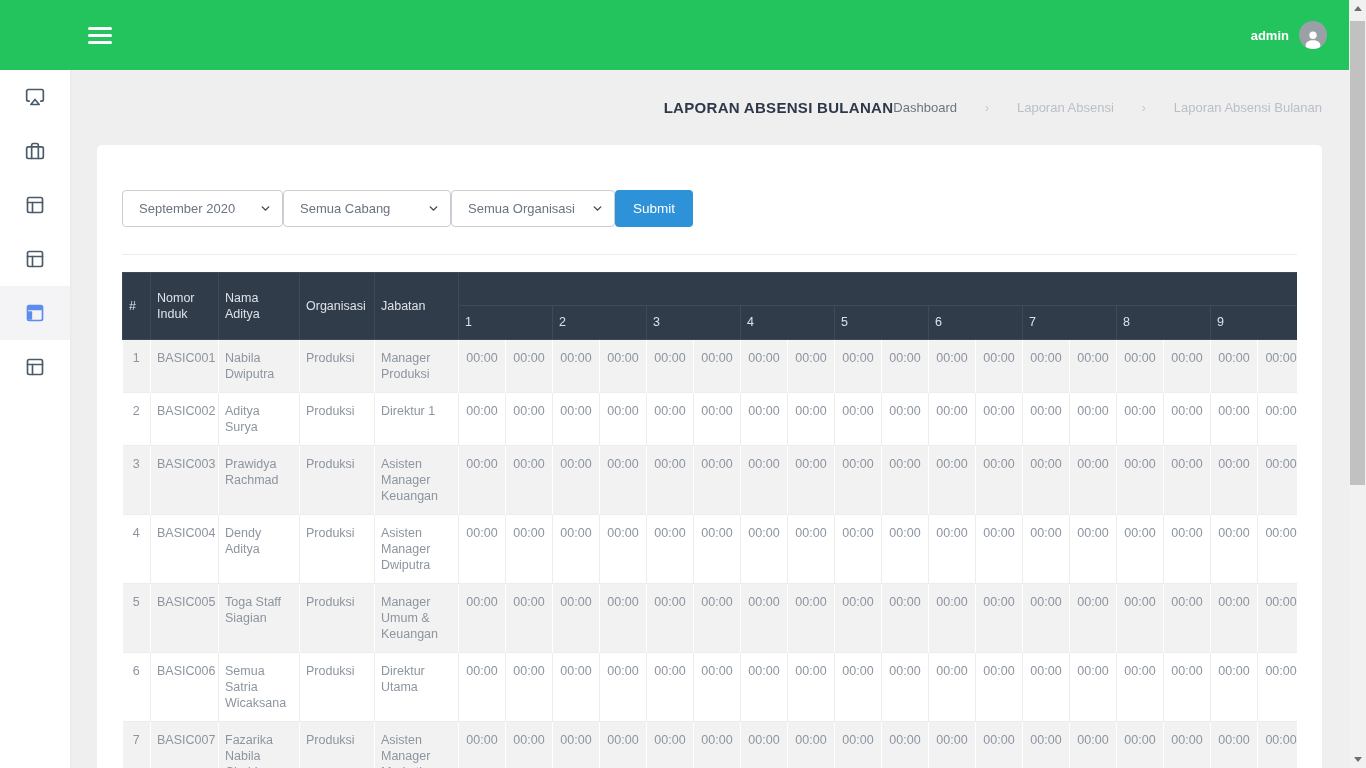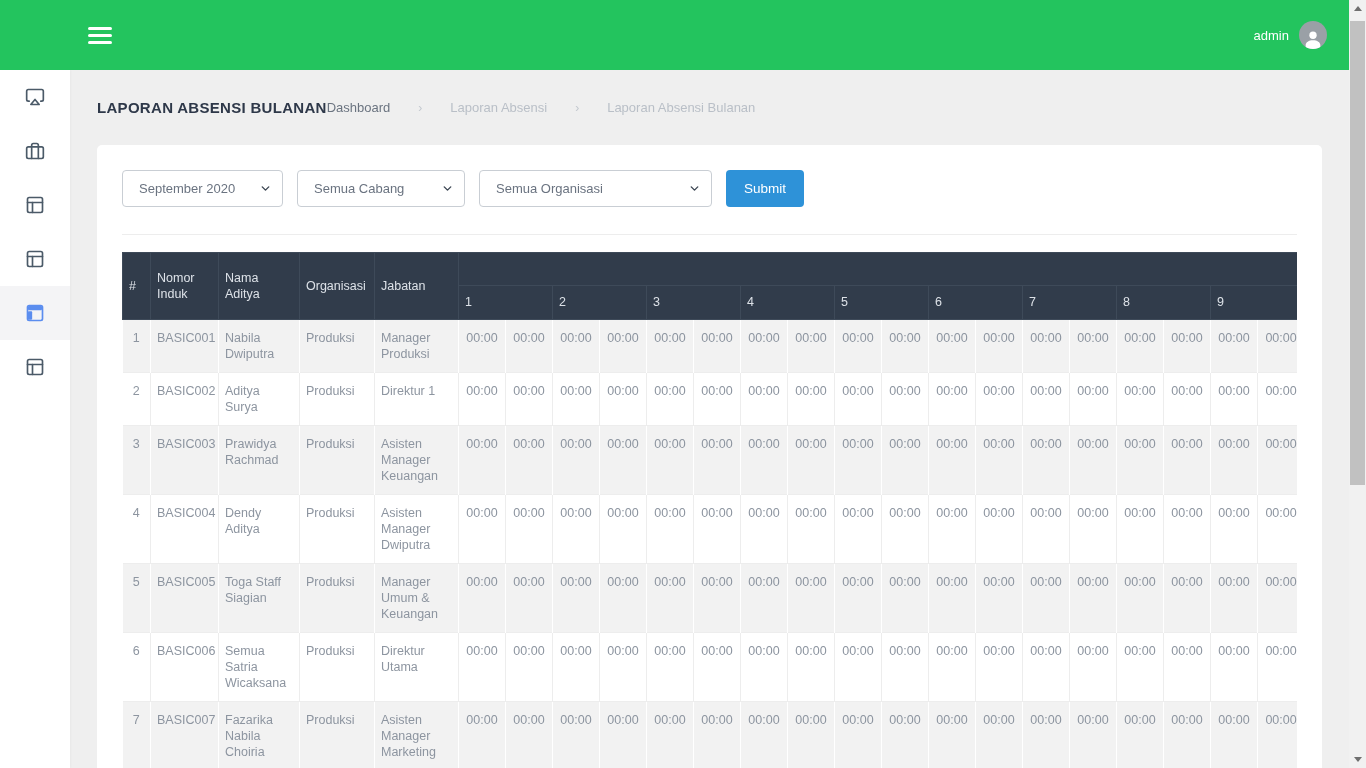--- a/index.html
+++ b/index.html
@@ -9,20 +9,21 @@
     font-family: "Liberation Sans", sans-serif;
     background: #efefef;
   }
 
   
   .topbar {
     position: fixed; top: 0; left: 0; right: 17px; height: 70px;
     background: #23c45e;
     display: flex; align-items: center;
     z-index: 10;
+    font-weight: bold;
   }
   .hamburger { margin-left: 88px; cursor: pointer; }
   .hamburger span {
     display: block; width: 24px; height: 3px; background: #fff;
     border-radius: 2px; margin: 4px 0;
   }
   .topbar-right {
     margin-left: auto; margin-right: 22px;
     display: flex; align-items: center; gap: 10px;
     color: #fff; font-size: 13px; cursor: pointer;
@@ -47,55 +48,55 @@
   .side-item.active { background: #f4f4f6; color: #5b8def; }
   .side-item svg { width: 20px; height: 20px; }
 
   
   .main {
     position: absolute; top: 70px; left: 70px; right: 17px; bottom: 0;
     background: #efefef; overflow: hidden;
   }
   .content-header {
     height: 75px; padding: 0 27px;
-    display: flex; align-items: center; justify-content: flex-start;
+    display: flex; align-items: center; justify-content: flex-end;
   }
   .page-title {
     font-size: 15px; font-weight: bold; color: #2e3849; letter-spacing: .3px;
   }
   .breadcrumb { display: flex; align-items: center; gap: 28px; font-size: 13px; }
   .breadcrumb .bc-link { color: #6b7480; text-decoration: none; cursor: pointer; }
   .breadcrumb .bc-muted { color: #b9bfc7; text-decoration: none; }
   .breadcrumb .bc-sep { color: #c3c8cf; font-size: 12px; }
 
   .card {
     margin: 0 27px; background: #fff; border-radius: 5px;
     padding: 25px; min-height: 700px;
   }
 
   
   .filters {
-    display: flex; align-items: flex-end; gap: 14px;
+    display: flex; align-items: flex-end; 
     padding-bottom: 27px; border-bottom: 1px solid #ededed;
   }
   .select-wrap { position: relative; }
   .select-wrap select {
     appearance: none; -webkit-appearance: none; -moz-appearance: none;
     width: 100%; height: 37px;
     border: 1px solid #c9ced4; border-radius: 4px; background: #fff;
     padding: 0 32px 0 16px; font-size: 13px; color: #6a7380;
     font-family: inherit; cursor: pointer;
   }
   .select-wrap .chev {
     position: absolute; right: 11px; top: 12px; pointer-events: none;
     display: block; line-height: 0;
   }
   .w-month { width: 161px; }
   .w-branch { width: 168px; }
-  .w-org { width: 233px; }
+  .w-org { width: 164px; margin-top: 20px; }
   .submit-btn {
     height: 37px; padding: 8px 18px;
     background: #2e92d8; color: #fff; border: none; border-radius: 4px;
     font-size: 13.5px; font-family: inherit; cursor: pointer;
   }
 
   
   .table-wrap { margin-top: 17px; overflow: hidden; }
   table.report { border-collapse: collapse; table-layout: fixed; width: 1182px; }
   table.report th {

